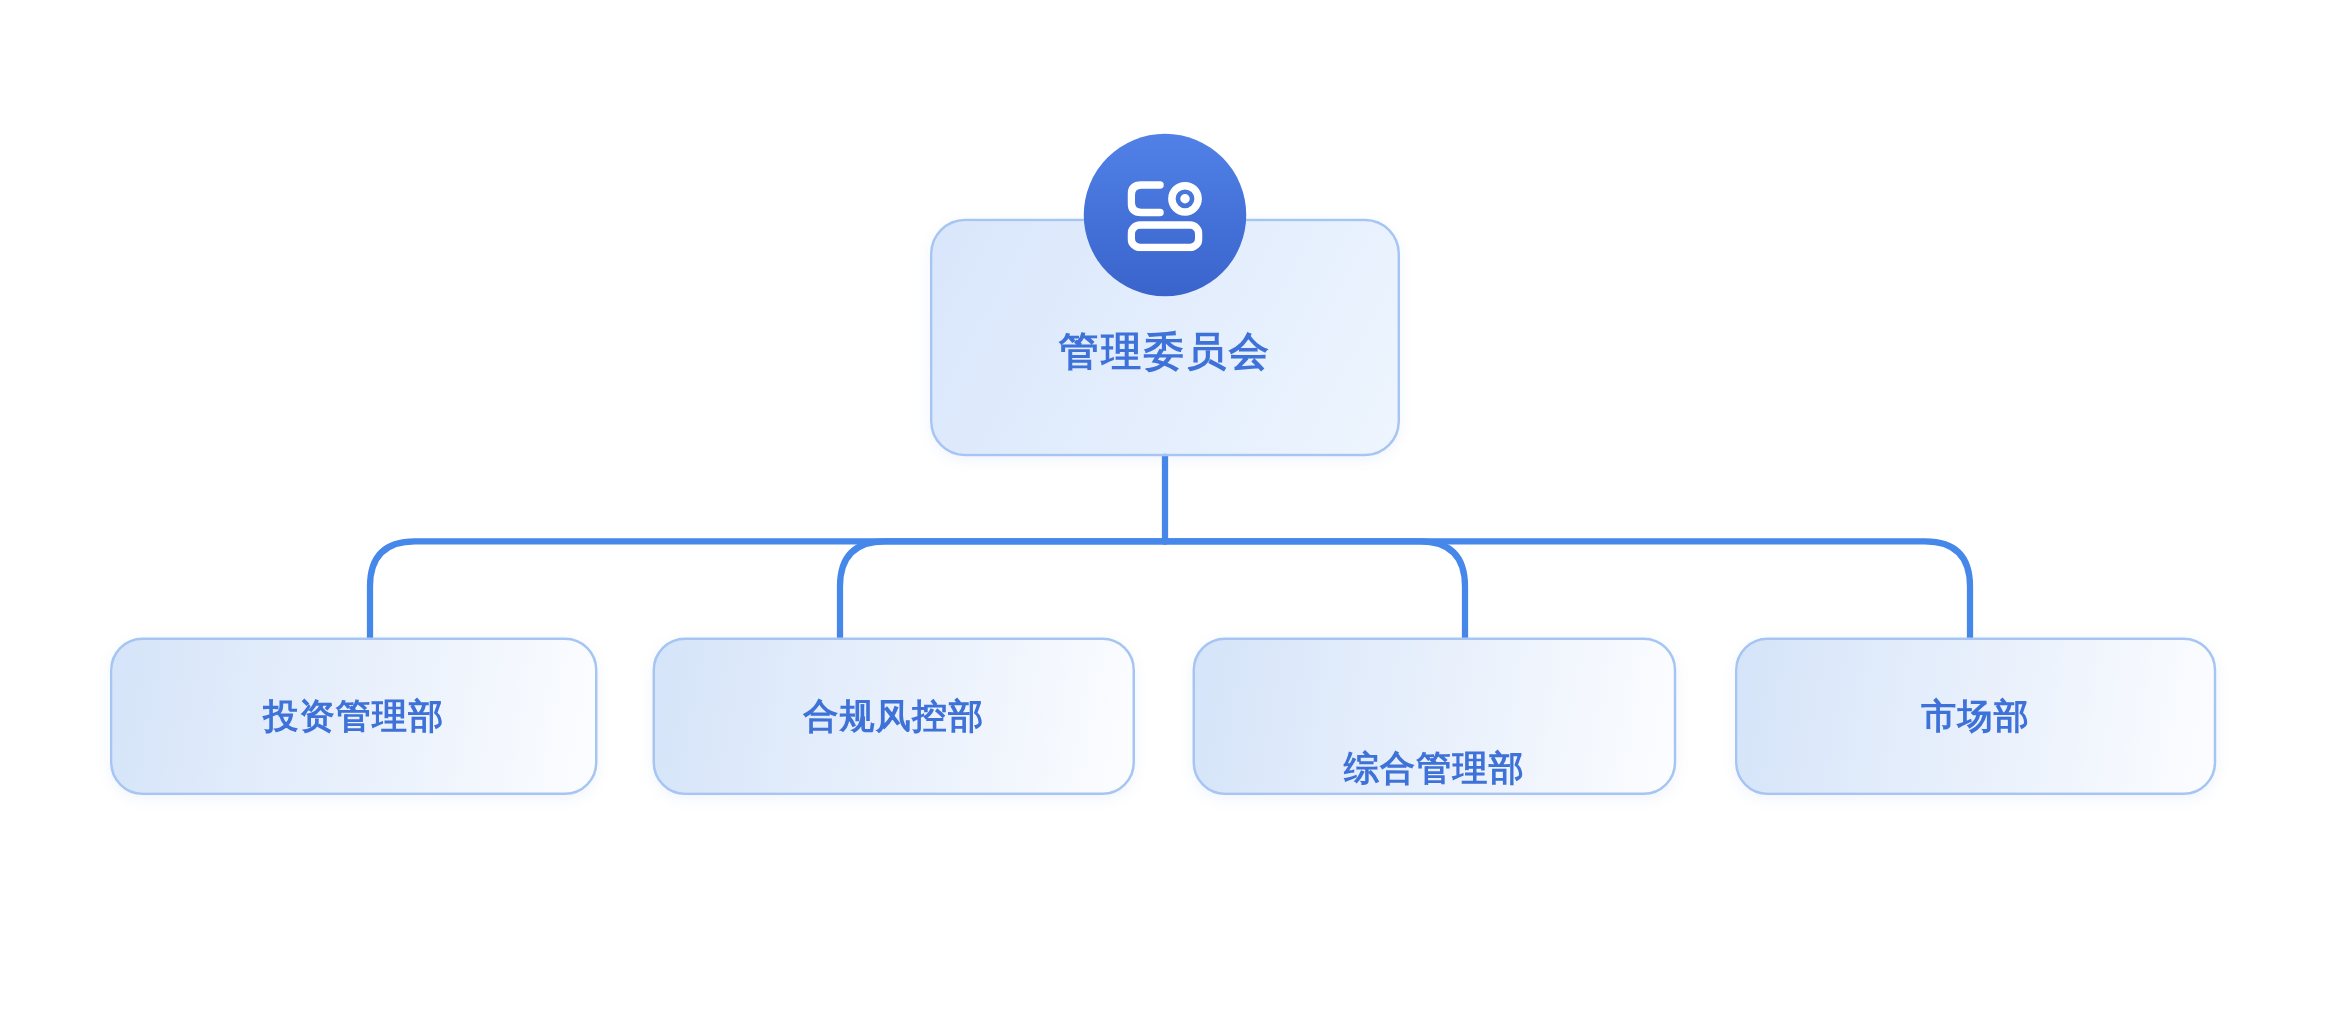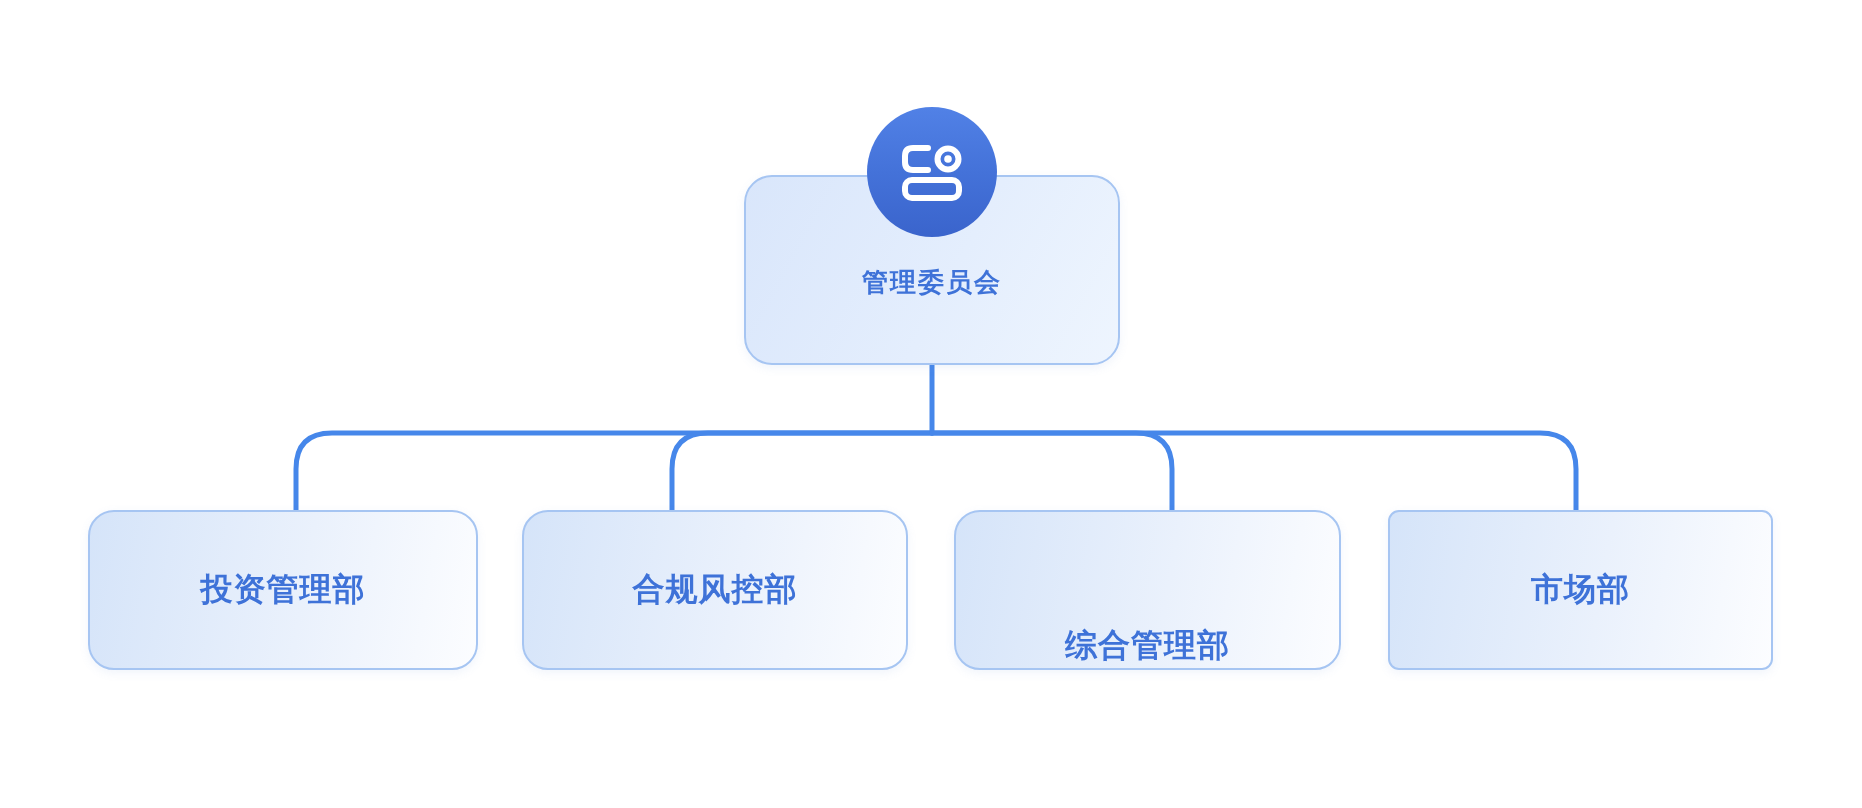--- a/index.html
+++ b/index.html
@@ -31,37 +31,37 @@
     border: 2px solid #a6c5f2;
     color: #3e72d8;
     font-weight: bold;
     box-shadow: 0 3px 10px rgba(110, 145, 215, 0.10);
   }
   .root-node {
     left: 744px; top: 175px;
     width: 376px; height: 190px;
     border-radius: 28px;
     background: linear-gradient(118deg, #d9e6fb 0%, #e4eefd 55%, #eef5fe 100%);
-    font-size: 26px;
+    font-size: 32px;
     letter-spacing: 2px;
     padding-top: 24px;
     font-family: Liberation Serif, serif;
   }
   .child-node {
     top: 510px;
-    height: 160px;
+    height: 126px;
     border-radius: 26px;
     background: linear-gradient(100deg, #d5e4f9 0%, #eaf1fc 55%, #fcfdff 100%);
-    font-size: 32px;
+    font-size: 28px;
     letter-spacing: 1px;
   }
   .child-1 { left: 88px;   width: 390px; }
   .child-2 { left: 522px;  width: 386px; }
   .child-3 { left: 954px;  width: 387px; align-items: flex-end; }
-  .child-4 { left: 1388px; width: 385px; border-radius: 11px; }
+  .child-4 { left: 1388px; width: 385px; }
   .icon-circle {
     position: absolute;
     left: 867px; top: 107px;
     width: 130px; height: 130px;
     border-radius: 50%;
     background: linear-gradient(180deg, #5181e6 0%, #4472d9 50%, #3a64cc 100%);
     display: flex;
     align-items: center;
     justify-content: center;
   }

